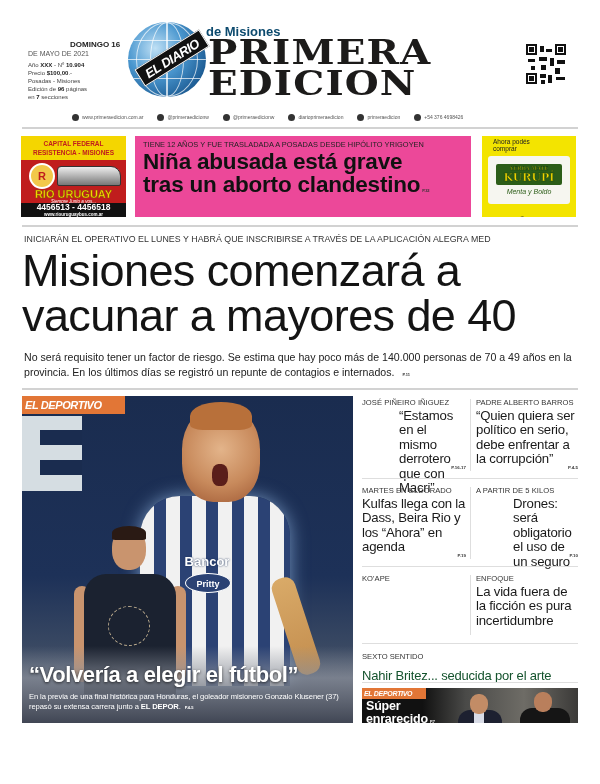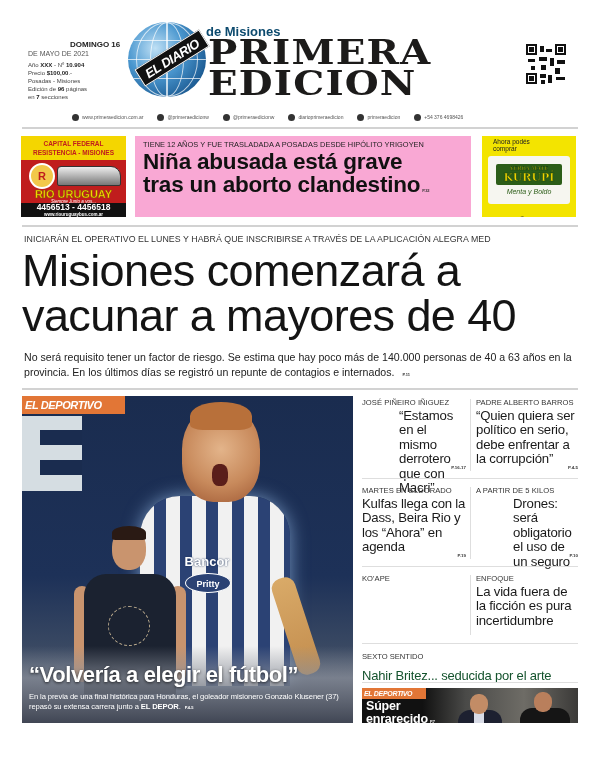--- a/index.html
+++ b/index.html
@@ -44,21 +44,21 @@
                     border: 2px solid #fff; color: #c01d1d; font-weight: bold; font-size: 11px; text-align: center; line-height: 22px; }
   .ad-rio .bus { position: absolute; left: 36px; top: 30px; width: 64px; height: 20px; background: linear-gradient(#eee, #777);
                  border-radius: 4px 10px 2px 2px; border: 1px solid #333; }
   .ad-rio .name { position: absolute; left: 0; top: 52px; width: 100%; text-align: center; color: #f4d600; font-weight: bold; font-size: 11px;
                   -webkit-text-stroke: 0.4px #7a5a00; }
   .ad-rio .slogan { position: absolute; left: 0; top: 63px; width: 100%; text-align: center; font-size: 4.5px; font-style: italic; color: #fff; }
   .ad-rio .phones { position: absolute; left: 0; top: 67px; width: 100%; height: 14px; background: #111; color: #fff; text-align: center;
                     font-weight: bold; font-size: 8.5px; line-height: 9px; }
   .ad-rio .web { font-size: 4.5px; line-height: 5px; font-weight: bold; }
 
-  .topstory { position: absolute; left: 135px; top: 136px; width: 336px; height: 81px; background: #f9a8d4; padding: 4px 8px; }
+  .topstory { position: absolute; left: 135px; top: 136px; width: 336px; height: 81px; background: #ec4899; padding: 4px 8px; }
   .topstory .kicker { font-size: 7.4px; color: #222; letter-spacing: 0.05px; }
   .topstory .head { font-weight: bold; font-size: 22.5px; line-height: 23px; color: #111; margin-top: 1px; letter-spacing: -0.2px; }
   .pageref { font-size: 4px; font-weight: bold; color: #333; vertical-align: baseline; margin-left: 2px; }
 
   .ad-kurupi { position: absolute; left: 482px; top: 136px; width: 94px; height: 81px; background: #f3e400; overflow: hidden; }
   .ad-kurupi .green-tl { position: absolute; left: -10px; top: -6px; width: 40px; height: 40px; border-left: 5px solid #2f8f2f; transform: rotate(20deg); }
   .ad-kurupi .txt { position: absolute; left: 11px; top: 2px; font-size: 6.5px; line-height: 7px; color: #222; }
   .ad-kurupi .banner { position: absolute; left: 6px; top: 20px; width: 82px; height: 48px; background: #f6f6f0; border-radius: 3px; }
   .ad-kurupi .brand { position: absolute; left: 14px; top: 28px; width: 66px; text-align: center; font-weight: bold; color: #f2d400;
                       font-size: 11px; -webkit-text-stroke: 0.5px #1e4a12; background: #2c5d18; border-radius: 2px; padding: 1px 0; font-family: "DejaVu Serif", serif; }
@@ -251,21 +251,21 @@
 </div>
 
 <div class="rule" style="top:225px;width:556px"></div>
 
 <article>
   <div class="kicker-main">INICIARÁN EL OPERATIVO EL LUNES Y HABRÁ QUE INSCRIBIRSE A TRAVÉS DE LA APLICACIÓN ALEGRA MED</div>
   <h1 class="headline">
     <div>Misiones comenzará a</div>
     <div>vacunar a mayores de 40</div>
   </h1>
-  <p class="summary"><span>No será requisito tener un factor de riesgo. Se estima que hay poco más de 140.000 personas de 40 a 63 años en la provincia. En los últimos días se registró un repunte de contagios e internados.</span><span class="pageref" style="margin-left:8px">P.11</span></p>
+  <p class="summary"><span>No será requisito tener un factor de riesgo. Se estima que hay poco más de 140.000 personas de 70 a 49 años en la provincia. En los últimos días se registró un repunte de contagios e internados.</span><span class="pageref" style="margin-left:8px">P.11</span></p>
 </article>
 
 <div class="rule" style="top:388px;width:556px"></div>
 
 <article class="feature">
   <div class="bigE">
       <div class="cut1"></div>
       <div class="cut2"></div>
     </div>
   <div class="mural-shirt"></div>

